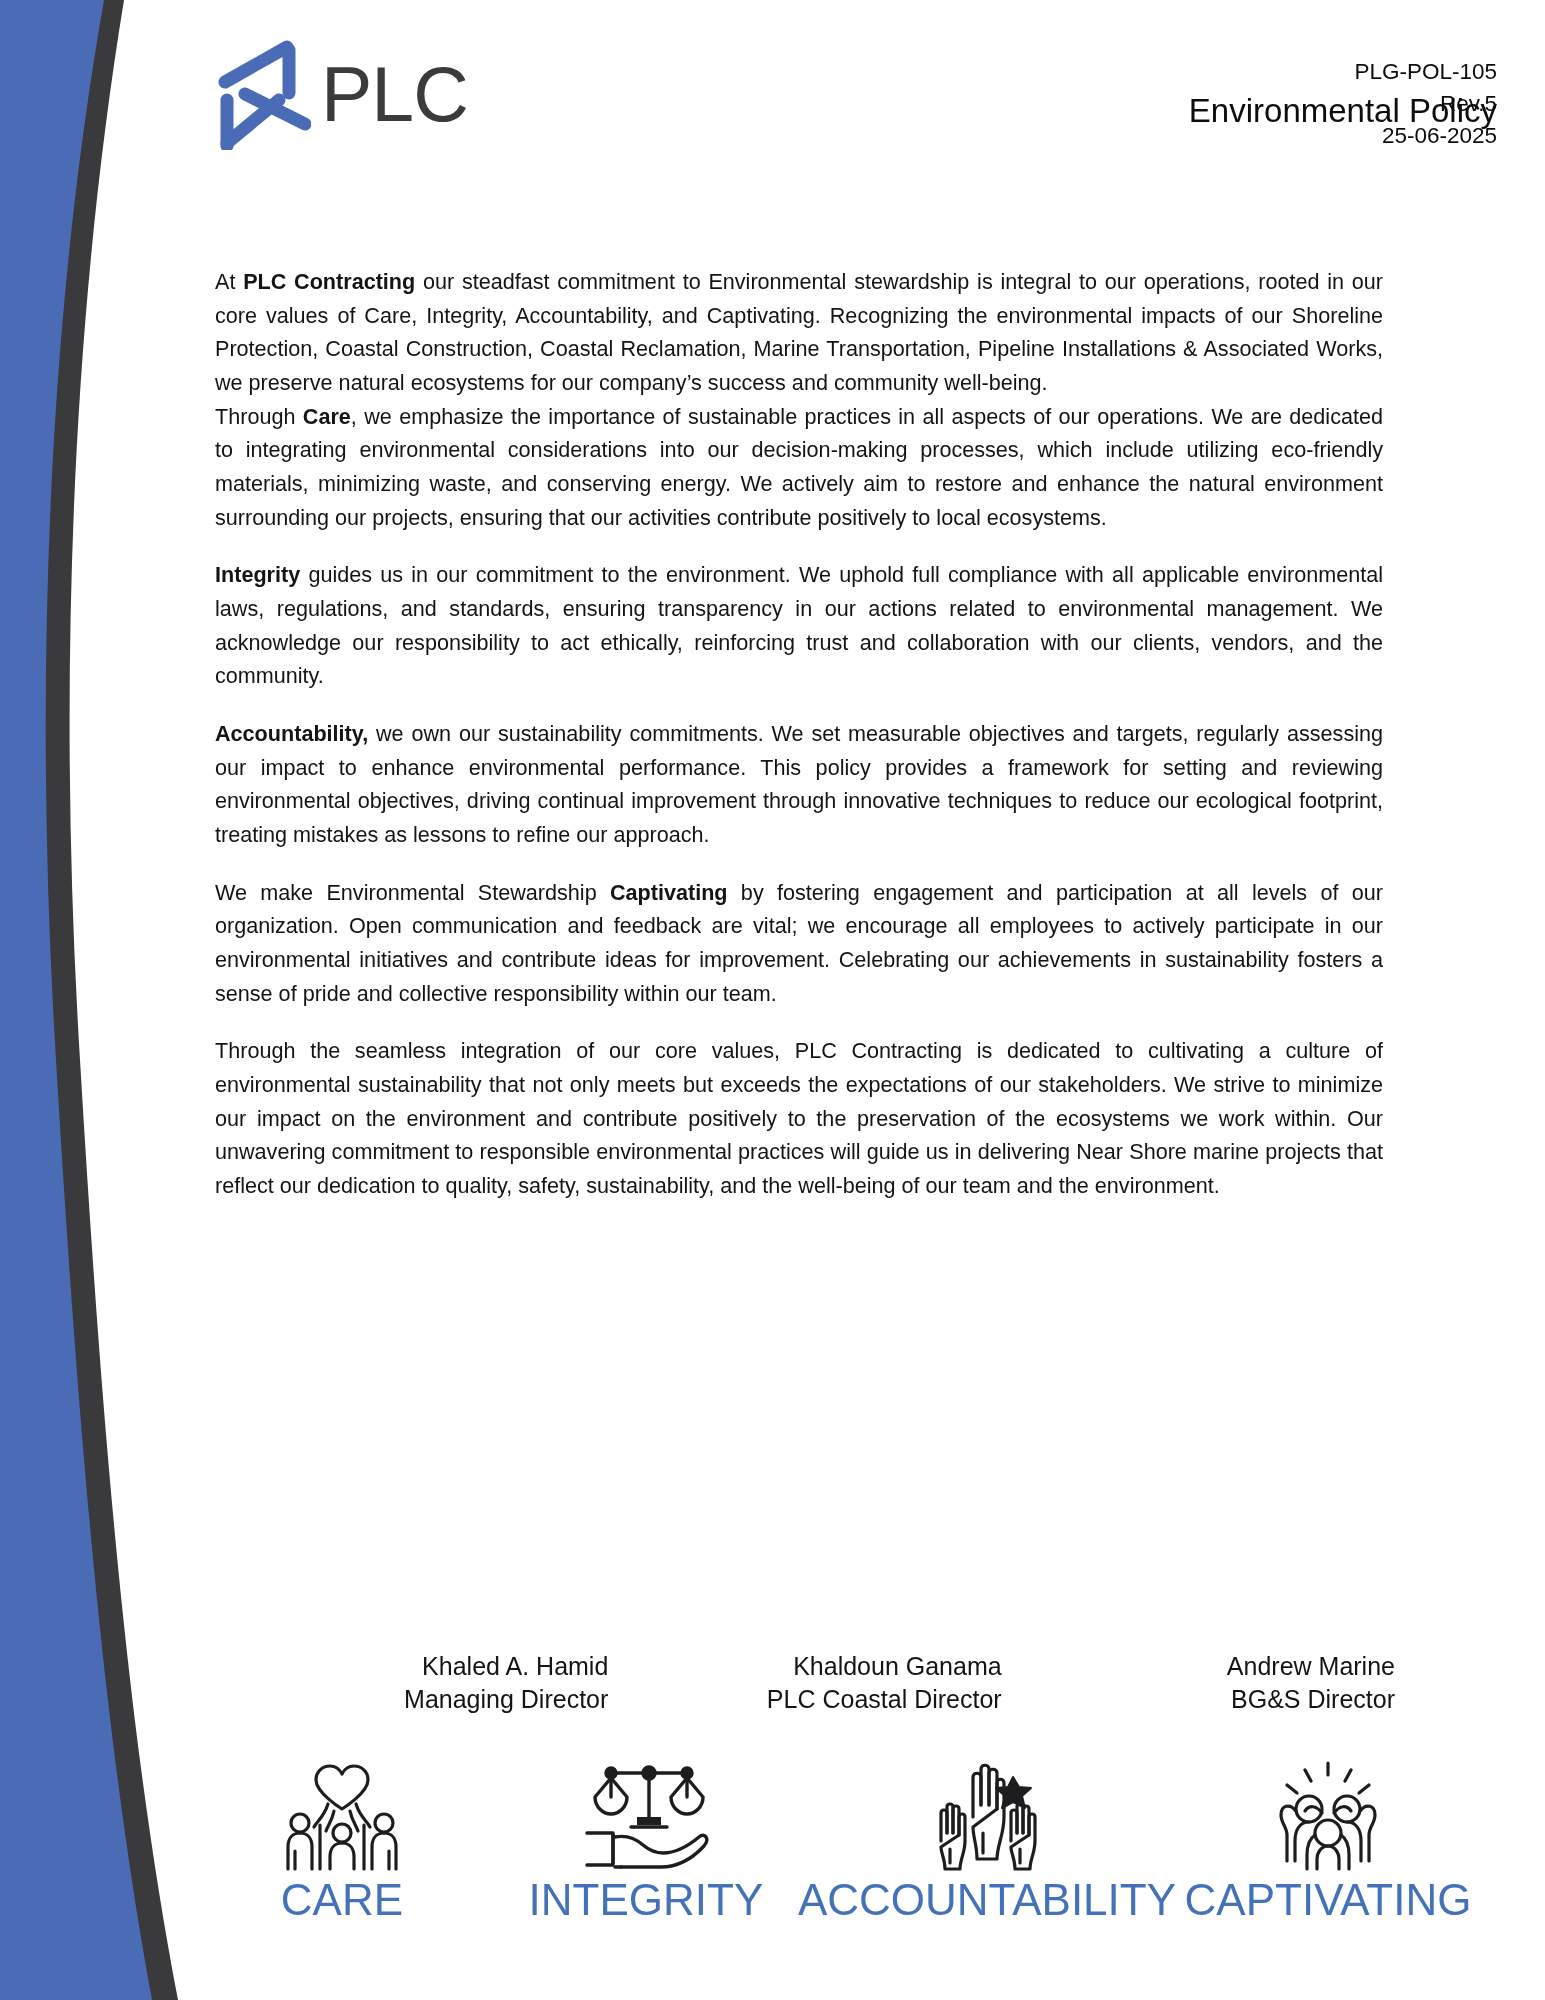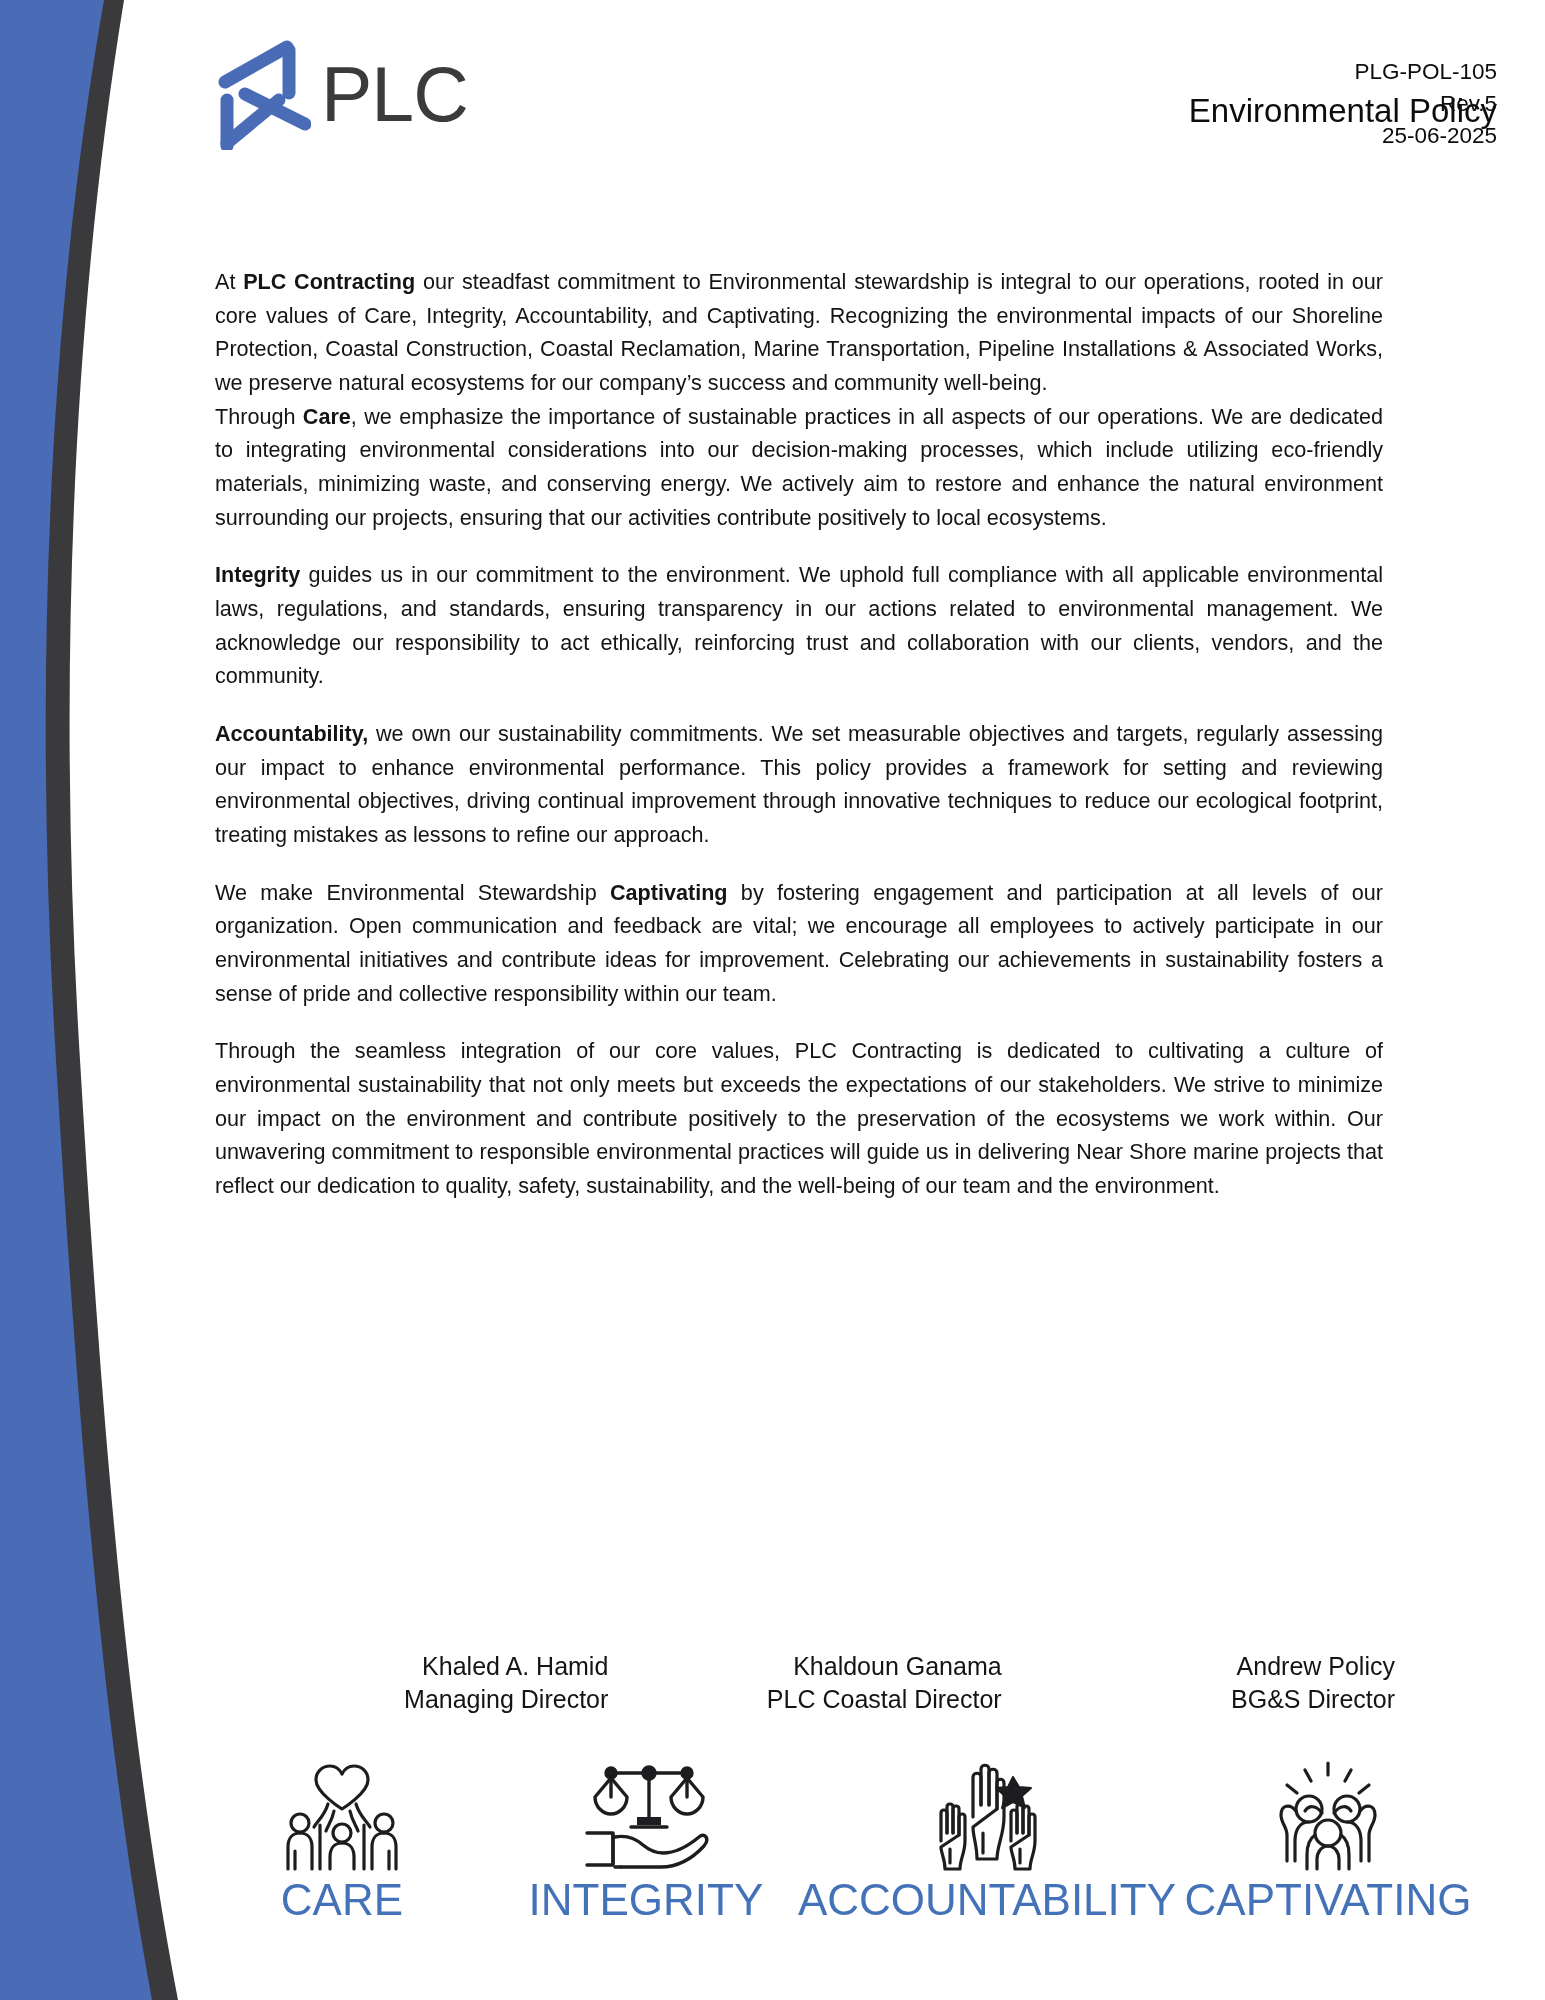--- a/index.html
+++ b/index.html
@@ -195,21 +195,21 @@
   <div class="signatures">
     <div class="sig">
       <span>Khaled A. Hamid</span>
       <span class="role">Managing Director</span>
     </div>
     <div class="sig">
       <span>Khaldoun Ganama</span>
       <span class="role">PLC Coastal Director</span>
     </div>
     <div class="sig">
-      <span>Andrew Policy</span>
+      <span>Andrew Marine</span>
       <span class="role">BG&amp;S Director</span>
     </div>
   </div>
 
   <div class="values">
 
     <div class="value care">
       <div class="glyph">
         <svg width="116" height="110" viewBox="0 0 116 110" aria-hidden="true">
           <g fill="none" stroke="#1d1d1f" stroke-width="3.2" stroke-linecap="round" stroke-linejoin="round">

